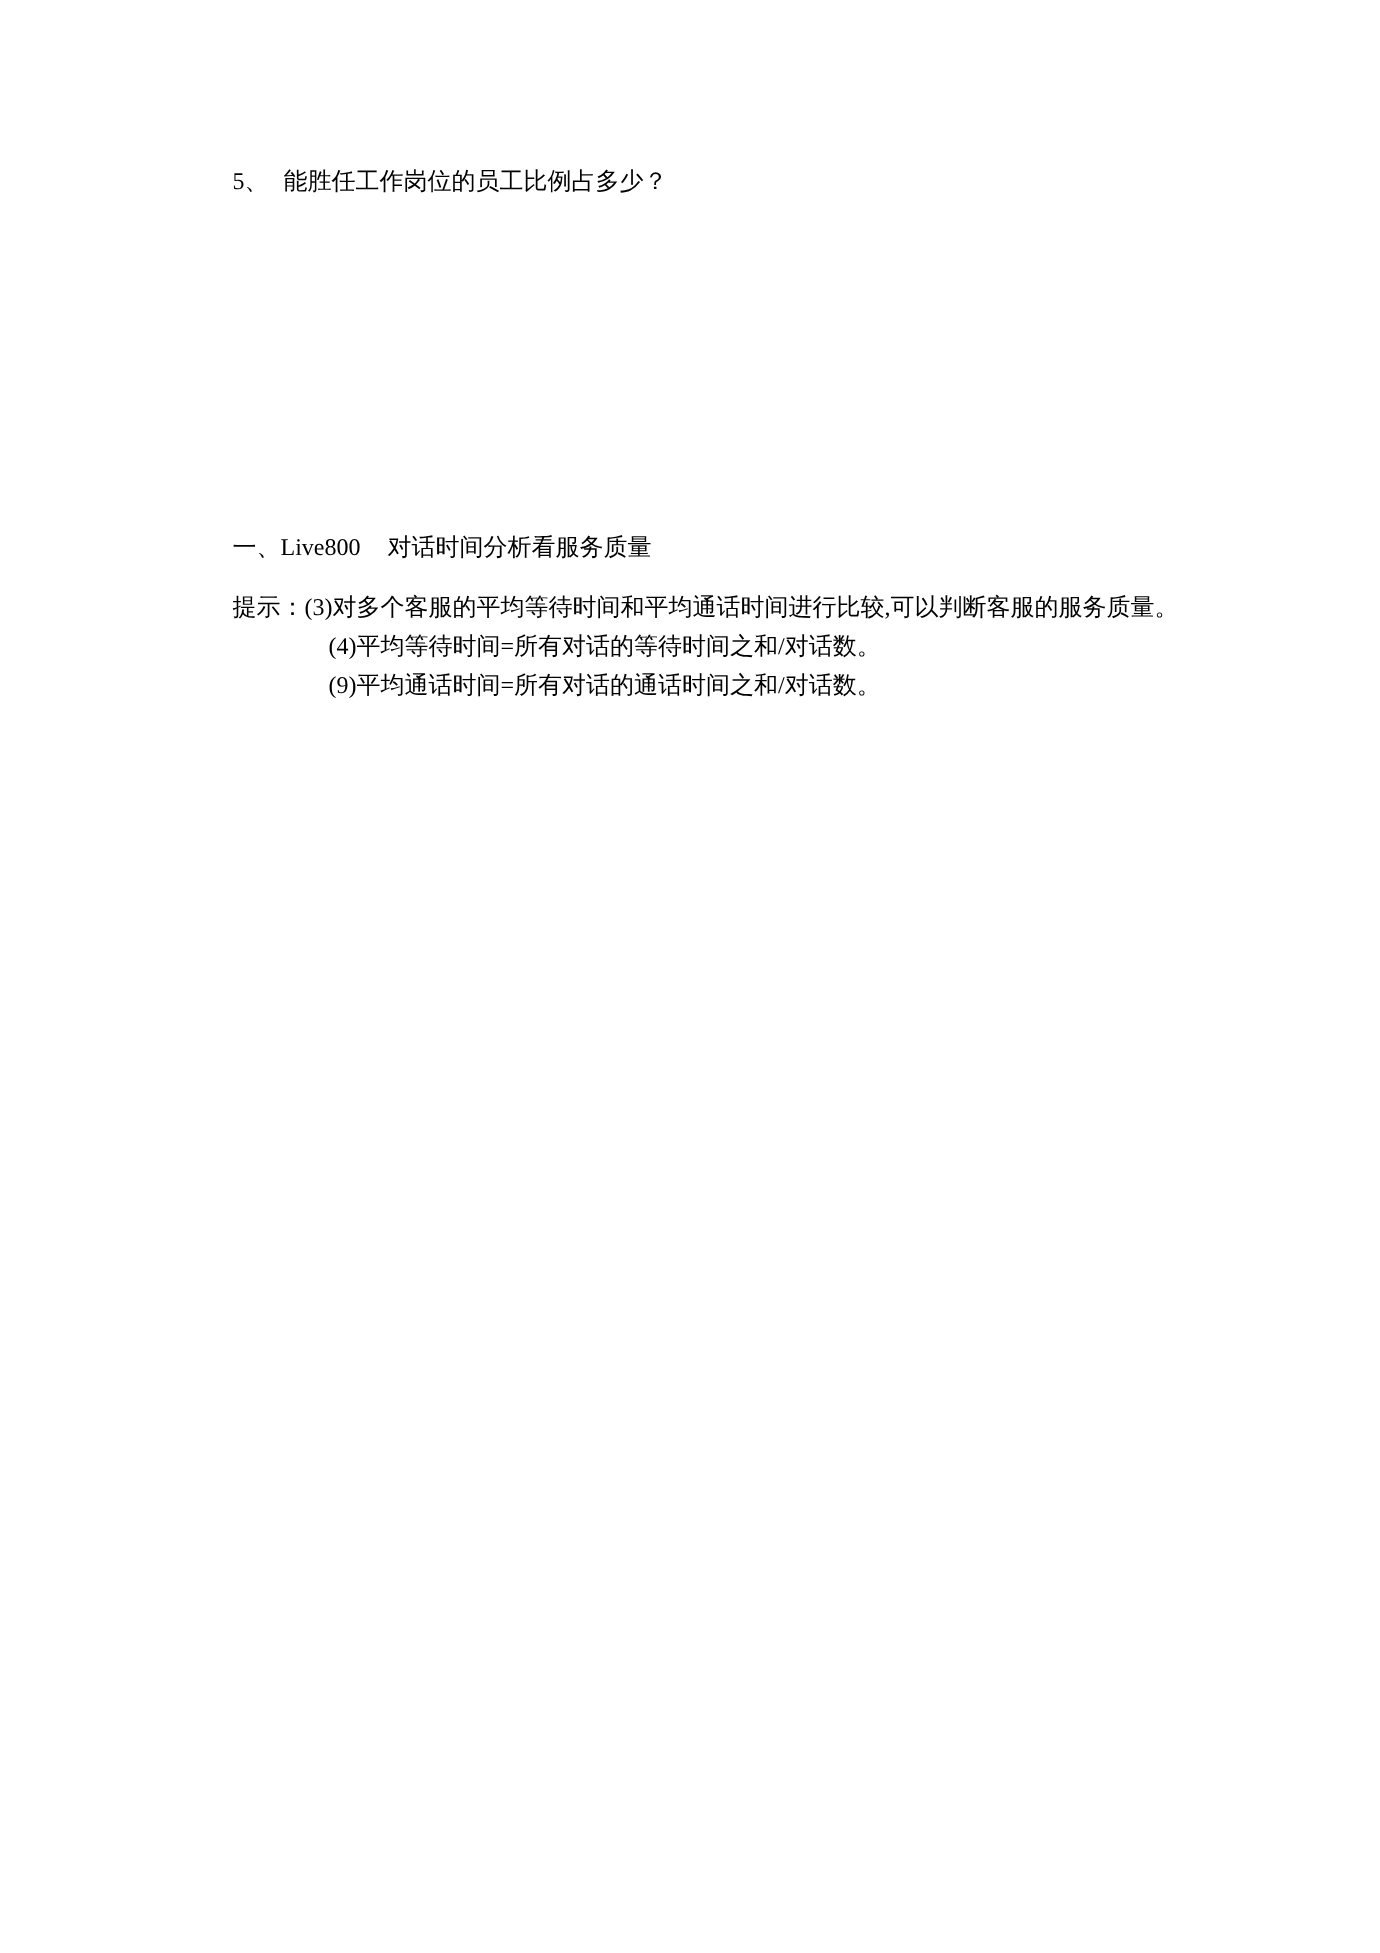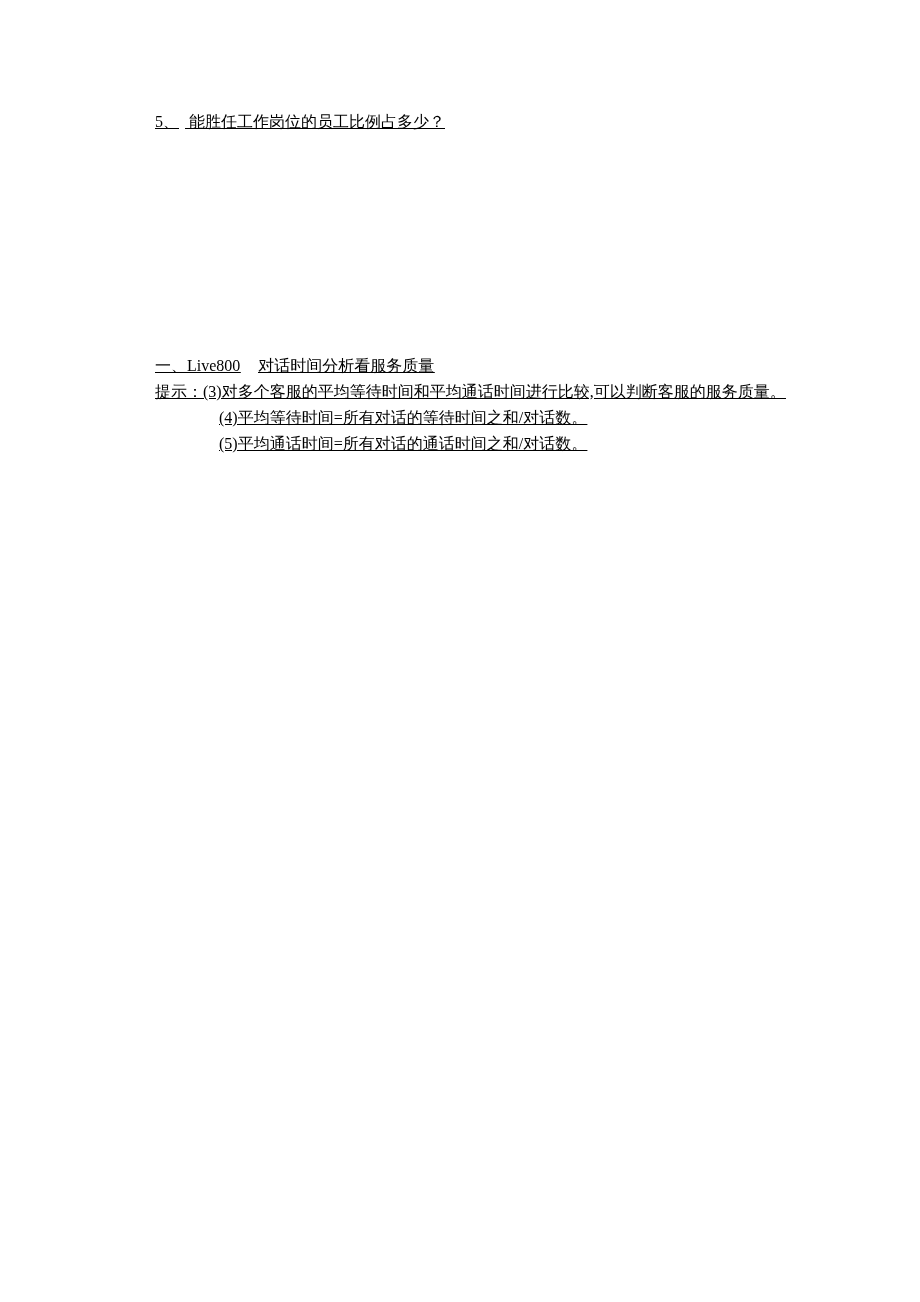--- a/index.html
+++ b/index.html
@@ -1,19 +1,18 @@
 <!DOCTYPE html>
 <html><head>
   <meta charset="utf-8">
   <style>
     * {
       margin: 0;
       padding: 0;
       box-sizing: border-box;
-      text-decoration: underline;
     }
     body {
       width: 920px;
       height: 1302px;
       background: #ffffff;
       font-family: "SimSun", "宋体", serif;
       font-size: 16px;
       color: #000000;
       padding-top: 110px;
       padding-left: 155px;
@@ -21,21 +20,21 @@
       line-height: 1.5;
     }
     .question-line {
       margin-bottom: 220px;
     }
     .question-number {
       display: inline-block;
       margin-right: 6px;
     }
     .section-line {
-      margin-bottom: 2px;
+      margin-bottom: 16px;
     }
     .section-title {
       display: inline;
     }
     .section-label {
       margin-left: 18px;
     }
     .hint-label {
       display: inline;
     }
@@ -61,14 +60,14 @@
 
 <div class="hint-line-first">
   <span class="hint-label">提示：</span><span>(3)对多个客服的平均等待时间和平均通话时间进行比较,可以判断客服的服务质量。</span>
 </div>
 
 <div class="hint-line">
   <span>(4)平均等待时间=所有对话的等待时间之和/对话数。</span>
 </div>
 
 <div class="hint-line">
-  <span>(5)平均通话时间=所有对话的通话时间之和/对话数。</span>
+  <span>(9)平均通话时间=所有对话的通话时间之和/对话数。</span>
 </div>
 
 </body></html>

